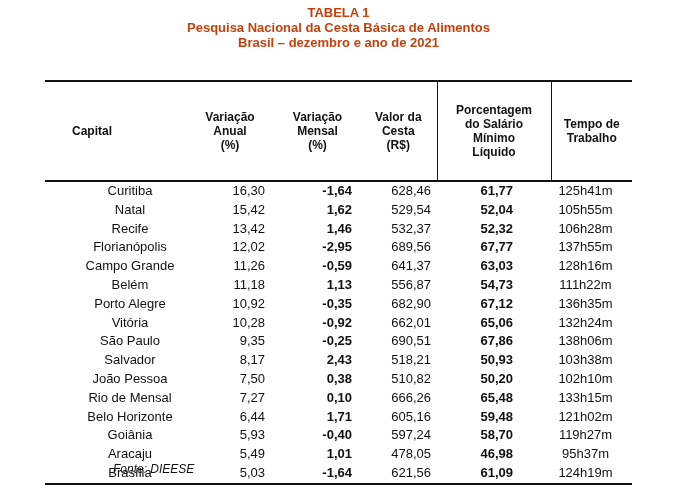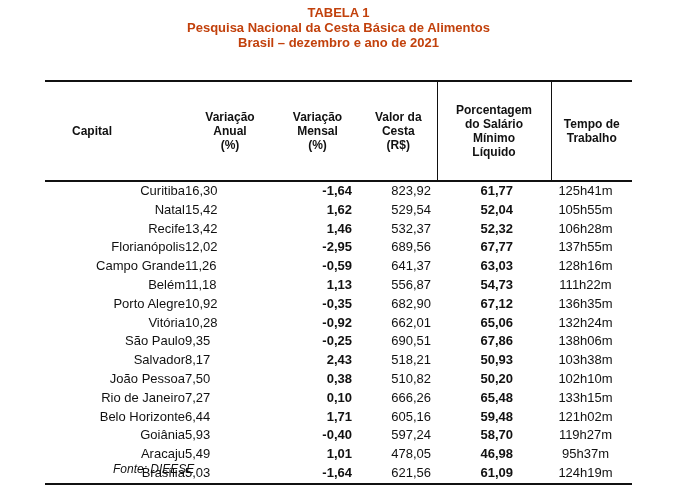--- a/index.html
+++ b/index.html
@@ -57,22 +57,22 @@
   }
   table.tbl td {
     font-size: 13px;
     height: 18.8px;
     line-height: 18.8px;
     padding: 0;
     vertical-align: middle;
     color: #111111;
     white-space: nowrap;
   }
-  table.tbl td.c0 { text-align: right;  padding-left: 30px; }
-  table.tbl td.c1 { padding-right: 10px; margin-top: 12px; }
+  table.tbl td.c0 { text-align: center;  padding-left: 30px; }
+  table.tbl td.c1 { text-align: right; padding-right: 10px; margin-top: 12px; }
   table.tbl td.c2 { text-align: right; padding-right: 8px; font-weight: bold; }
   table.tbl td.c3 { text-align: right; padding-right: 6px; }
   table.tbl td.c4 { text-align: right; padding-right: 38px; font-weight: bold; }
   table.tbl td.c5 { text-align: center; padding-right: 12px; }
   .source-note {
     position: absolute;
     top: 462px;
     left: 113px;
     font-style: italic;
     font-size: 12px;
@@ -117,21 +117,21 @@
 Líquido</th>
         <th class="c5">Tempo de
 Trabalho</th>
       </tr>
     </thead>
     <tbody>
         <tr>
           <td class="c0">Curitiba</td>
           <td class="c1">16,30</td>
           <td class="c2">-1,64</td>
-          <td class="c3">823,92</td>
+          <td class="c3">628,46</td>
           <td class="c4">61,77</td>
           <td class="c5">125h41m</td>
         </tr>
         <tr>
           <td class="c0">Natal</td>
           <td class="c1">15,42</td>
           <td class="c2">1,62</td>
           <td class="c3">529,54</td>
           <td class="c4">52,04</td>
           <td class="c5">105h55m</td>
@@ -202,21 +202,21 @@
         </tr>
         <tr>
           <td class="c0">João Pessoa</td>
           <td class="c1">7,50</td>
           <td class="c2">0,38</td>
           <td class="c3">510,82</td>
           <td class="c4">50,20</td>
           <td class="c5">102h10m</td>
         </tr>
         <tr>
-          <td class="c0">Rio de Janeiro</td>
+          <td class="c0">Rio de Mensal</td>
           <td class="c1">7,27</td>
           <td class="c2">0,10</td>
           <td class="c3">666,26</td>
           <td class="c4">65,48</td>
           <td class="c5">133h15m</td>
         </tr>
         <tr>
           <td class="c0">Belo Horizonte</td>
           <td class="c1">6,44</td>
           <td class="c2">1,71</td>

